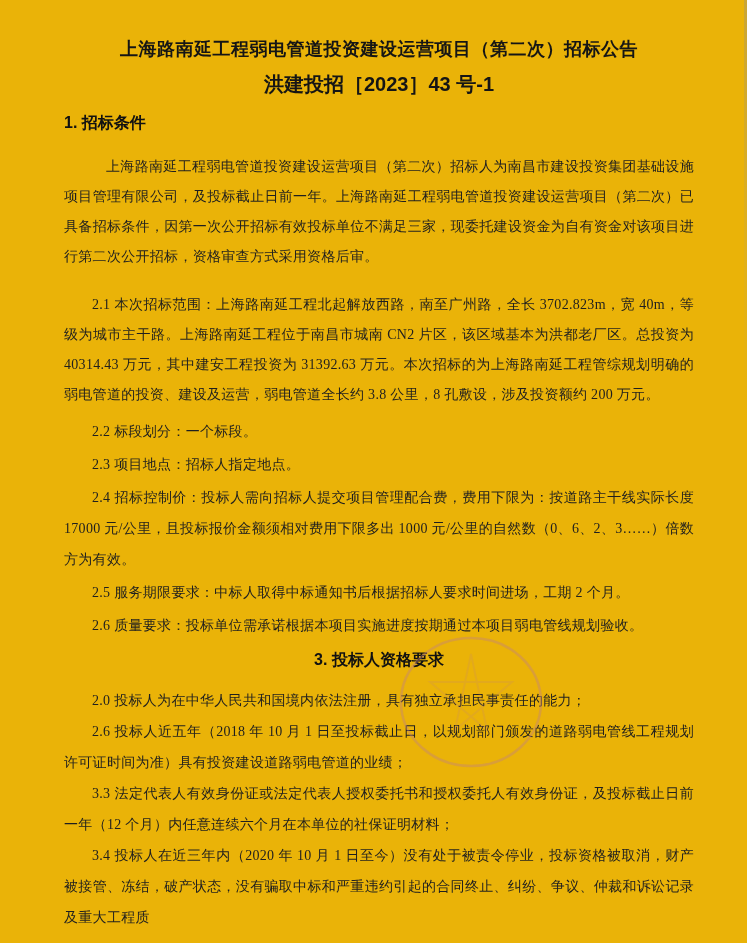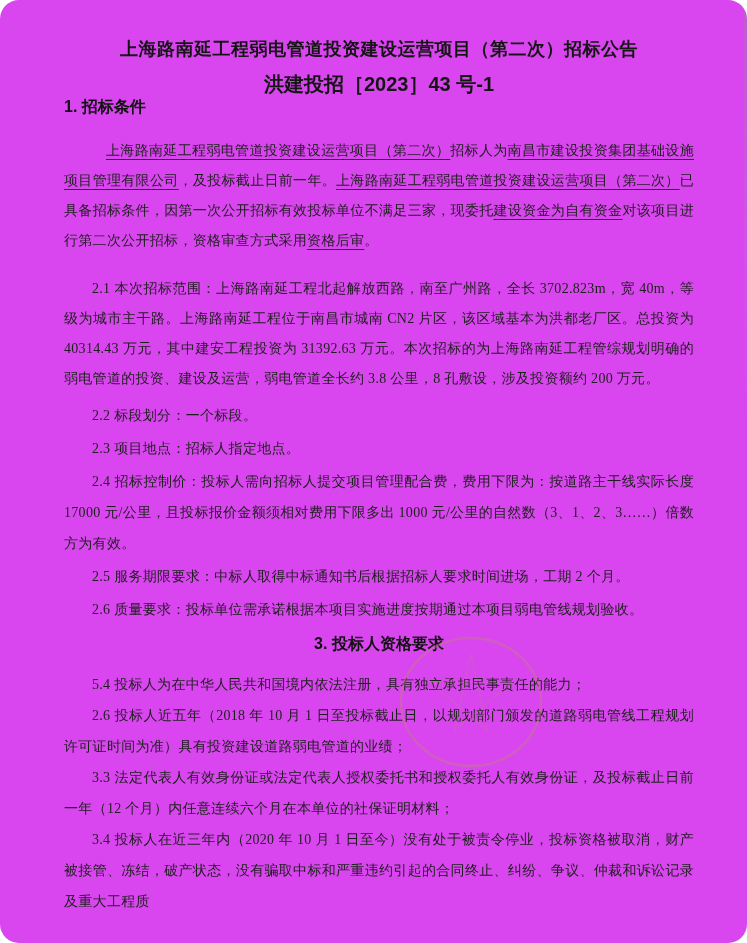--- a/index.html
+++ b/index.html
@@ -1,25 +1,24 @@
 <!DOCTYPE html>
 <html><head>
 <meta charset="utf-8">
 <style>
   html,body{margin:0;padding:0;background:#ffffff;}
   .page{
     position:relative;
     width:747px;height:943px;
-    background:#d946ef;
+    background:#eab308;
     overflow:hidden;
     box-sizing:border-box;
     padding:36px 53px 0 64px;
     font-family:"Liberation Serif","DejaVu Serif",serif;
     color:#1f1f1f;
-    border-radius:19px;
   }
   .title{
     text-align:center;
     font-family:"Liberation Sans","DejaVu Sans",sans-serif;
     font-weight:bold;
     font-size:18px;
     line-height:26px;
     color:#151515;
     letter-spacing:0.5px;
   }
@@ -31,20 +30,21 @@
     line-height:24px;
     margin-top:10px;
     color:#151515;
   }
   .h{
     font-family:"Liberation Sans","DejaVu Sans",sans-serif;
     font-weight:bold;
     font-size:16px;
     line-height:22px;
     color:#111;
+    margin-top:16px;
   }
   .h3{margin-top:8px;text-align:center;}
   .p1{
     margin-top:18px;
     font-size:14px;
     line-height:30px;
     text-align:justify;
     text-indent:3em;
     letter-spacing:0.3px;
   }
@@ -61,21 +61,20 @@
     line-height:31px;
     text-align:justify;
     text-indent:2em;
     letter-spacing:0.3px;
     margin:0 0 2px 0;
   }
   .item.first{margin-top:6px;}
   .item3{margin-bottom:0;}
   .s31{margin-top:14px;}
   .u{
-    text-decoration:underline;
     text-underline-offset:4px;
     text-decoration-thickness:1px;
   }
   .seal{
     position:absolute;
     left:396px;top:634px;
     width:150px;height:138px;
     pointer-events:none;
   }
   .scan-edge{
@@ -94,27 +93,27 @@
   <div class="doc-number">洪建投招［2023］43 号-1</div>
 
   <div class="h">1. 招标条件</div>
 
   <div class="p1"><span class="u">上海路南延工程弱电管道投资建设运营项目（第二次）</span><span>招标人为</span><span class="u">南昌市建设投资集团基础设施项目管理有限公司</span><span>，及投标截止日前一年。</span><span class="u">上海路南延工程弱电管道投资建设运营项目（第二次）</span><span>已具备招标条件，因第一次公开招标有效投标单位不满足三家，现委托</span><span class="u">建设资金为自有资金</span><span>对该项目进行第二次公开招标，资格审查方式采用</span><span class="u">资格后审</span><span>。</span></div>
 
 
   <div class="p21">2.1 本次招标范围：上海路南延工程北起解放西路，南至广州路，全长 3702.823m，宽 40m，等级为城市主干路。上海路南延工程位于南昌市城南 CN2 片区，该区域基本为洪都老厂区。总投资为 40314.43 万元，其中建安工程投资为 31392.63 万元。本次招标的为上海路南延工程管综规划明确的弱电管道的投资、建设及运营，弱电管道全长约 3.8 公里，8 孔敷设，涉及投资额约 200 万元。</div>
   <div class="item first">2.2 标段划分：一个标段。</div>
   <div class="item">2.3 项目地点：招标人指定地点。</div>
-  <div class="item">2.4 招标控制价：投标人需向招标人提交项目管理配合费，费用下限为：按道路主干线实际长度 17000 元/公里，且投标报价金额须相对费用下限多出 1000 元/公里的自然数（3、1、2、3……）倍数方为有效。</div>
+  <div class="item">2.4 招标控制价：投标人需向招标人提交项目管理配合费，费用下限为：按道路主干线实际长度 17000 元/公里，且投标报价金额须相对费用下限多出 1000 元/公里的自然数（0、6、2、3……）倍数方为有效。</div>
   <div class="item">2.5 服务期限要求：中标人取得中标通知书后根据招标人要求时间进场，工期 2 个月。</div>
   <div class="item">2.6 质量要求：投标单位需承诺根据本项目实施进度按期通过本项目弱电管线规划验收。</div>
 
   <div class="h h3">3. 投标人资格要求</div>
 
-  <div class="item item3 s31">5.4 投标人为在中华人民共和国境内依法注册，具有独立承担民事责任的能力；</div>
+  <div class="item item3 s31">2.0 投标人为在中华人民共和国境内依法注册，具有独立承担民事责任的能力；</div>
   <div class="item item3">2.6 投标人近五年（2018 年 10 月 1 日至投标截止日，以规划部门颁发的道路弱电管线工程规划许可证时间为准）具有投资建设道路弱电管道的业绩；</div>
   <div class="item item3">3.3 法定代表人有效身份证或法定代表人授权委托书和授权委托人有效身份证，及投标截止日前一年（12 个月）内任意连续六个月在本单位的社保证明材料；</div>
   <div class="item item3">3.4 投标人在近三年内（2020 年 10 月 1 日至今）没有处于被责令停业，投标资格被取消，财产被接管、冻结，破产状态，没有骗取中标和严重违约引起的合同终止、纠纷、争议、仲裁和诉讼记录及重大工程质</div>
 
   <div class="seal">
     <svg width="150" height="138" viewBox="0 0 150 138">
       <ellipse cx="75" cy="68" rx="70" ry="64" fill="none" stroke="#c0807f" stroke-opacity="0.42" stroke-width="2.5"></ellipse>
       <path d="M75 20 L91 96 L34 48 L116 48 L59 96 Z" fill="none" stroke="#c0807f" stroke-opacity="0.18" stroke-width="2"></path>
     </svg>
   </div>

